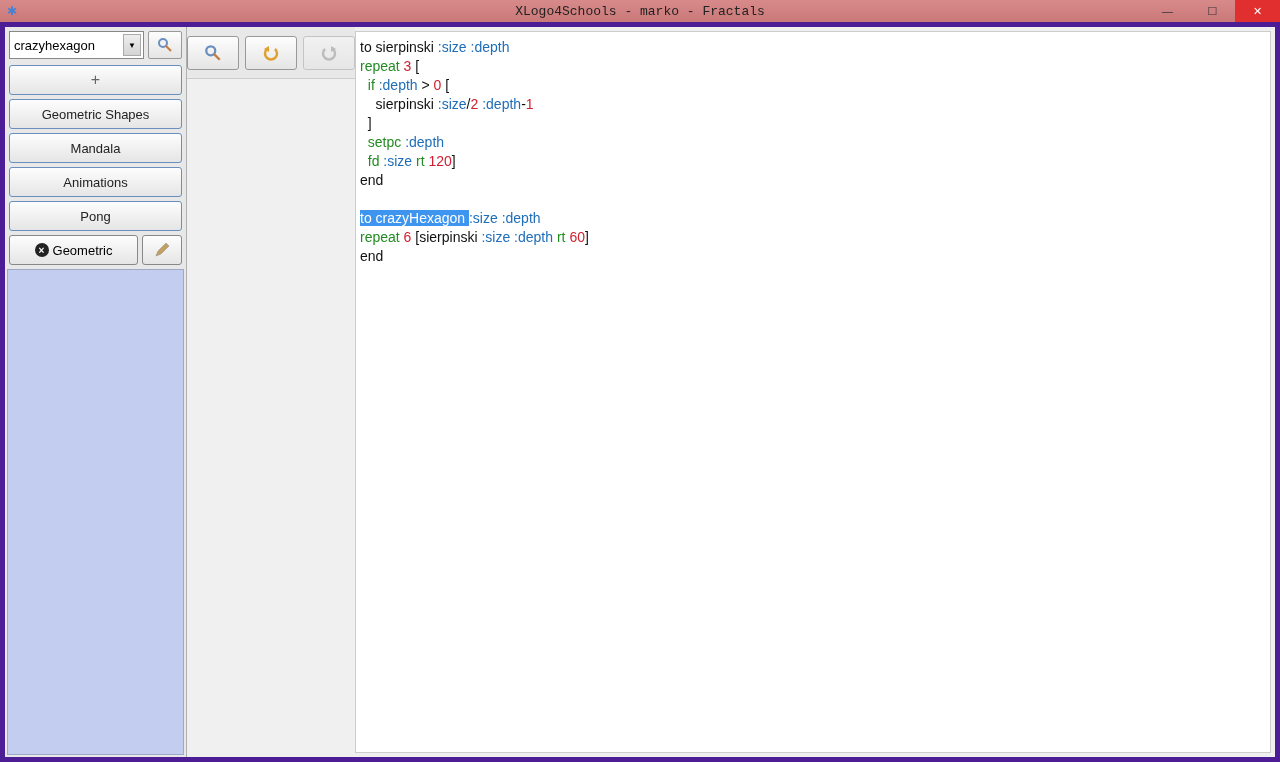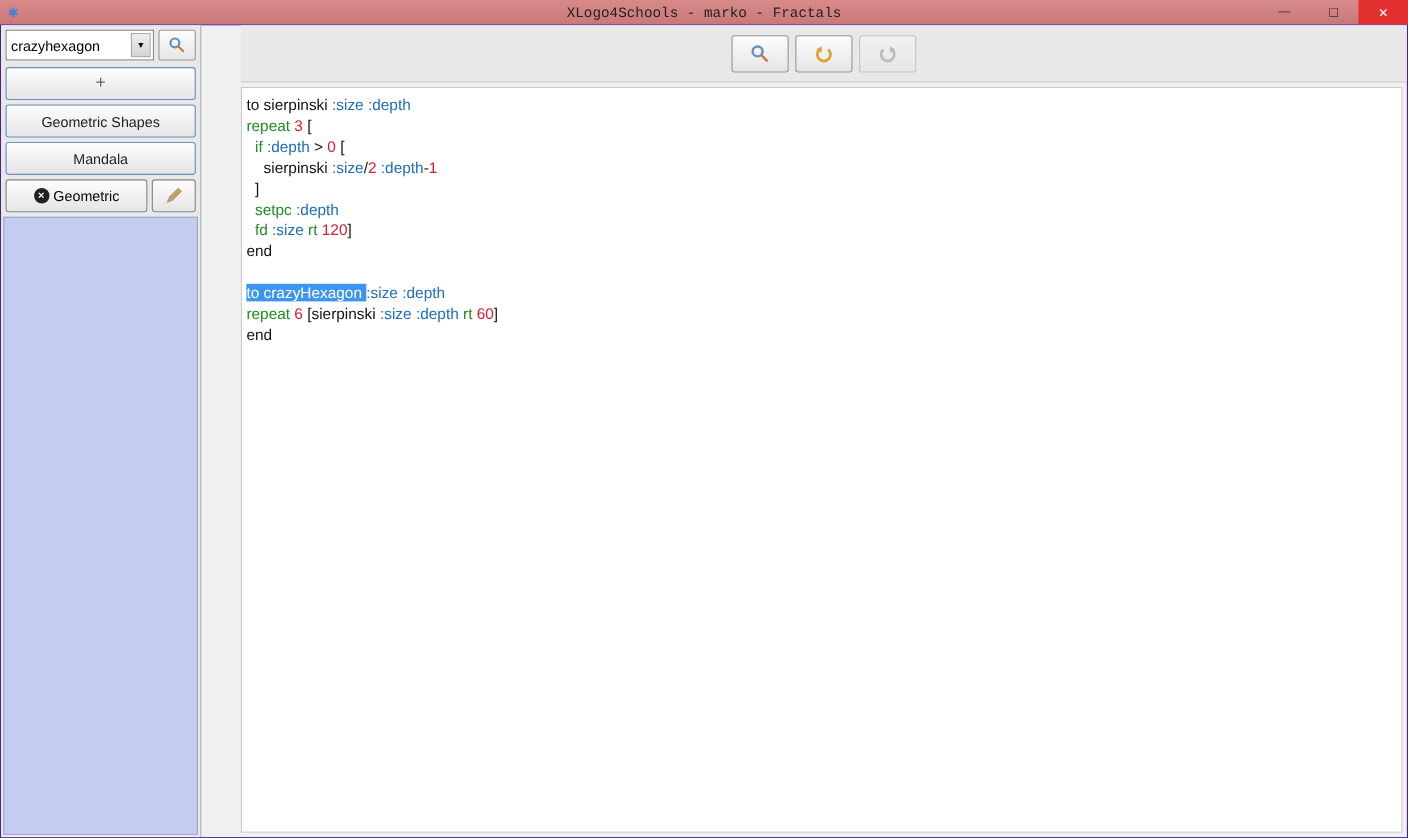--- a/index.html
+++ b/index.html
@@ -51,22 +51,21 @@
   color: #333;
   font-size: 11px;
 }
 .win-btn.close {
   background: #e12f2f;
   color: #fff;
 }
 .app {
   display: flex;
   height: calc(100% - 22px);
-  border: 1px solid #4c1d95;
-  gap: 36px;
+  border: 5px solid #4c1d95;
 }
 .sidebar {
   width: 182px;
   background: #e8e8e8;
   border-right: 1px solid #b0b0b0;
   display: flex;
   flex-direction: column;
 }
 .top-row {
   display: flex;
@@ -162,21 +161,21 @@
 }
 .sidebar-fill {
   flex: 1;
   background: #c3cdef;
   margin: 2px;
   border: 1px solid #a0a8c8;
 }
 .main {
   flex: 1;
   display: flex;
-  flex-direction: column;
+  flex-direction: row;
 }
 .main-toolbar {
   height: 52px;
   display: flex;
   align-items: center;
   justify-content: center;
   gap: 6px;
   background: #e8e8e8;
   border-bottom: 1px solid #ccc;
 }
@@ -241,20 +240,26 @@
       </div>
     </div>
 
     <div class="pill-btn plus">+</div>
     <div class="pill-btn">
         <span>Geometric Shapes</span>
       </div>
     <div class="pill-btn">
         <span>Mandala</span>
       </div>
+    <div class="pill-btn">
+        <span>Animations</span>
+      </div>
+    <div class="pill-btn">
+        <span>Pong</span>
+      </div>
 
     <div class="fractals-row">
       <div class="fractals-btn">
         <span class="dot-icon">×</span>
         <span>Geometric</span>
       </div>
       <div class="pencil-btn">
         <svg width="16" height="16" viewBox="0 0 16 16">
           <polygon points="2,14 4,9 12,1 15,4 7,12" fill="#c4a060" stroke="#888" stroke-width="0.5"></polygon>
         </svg>

